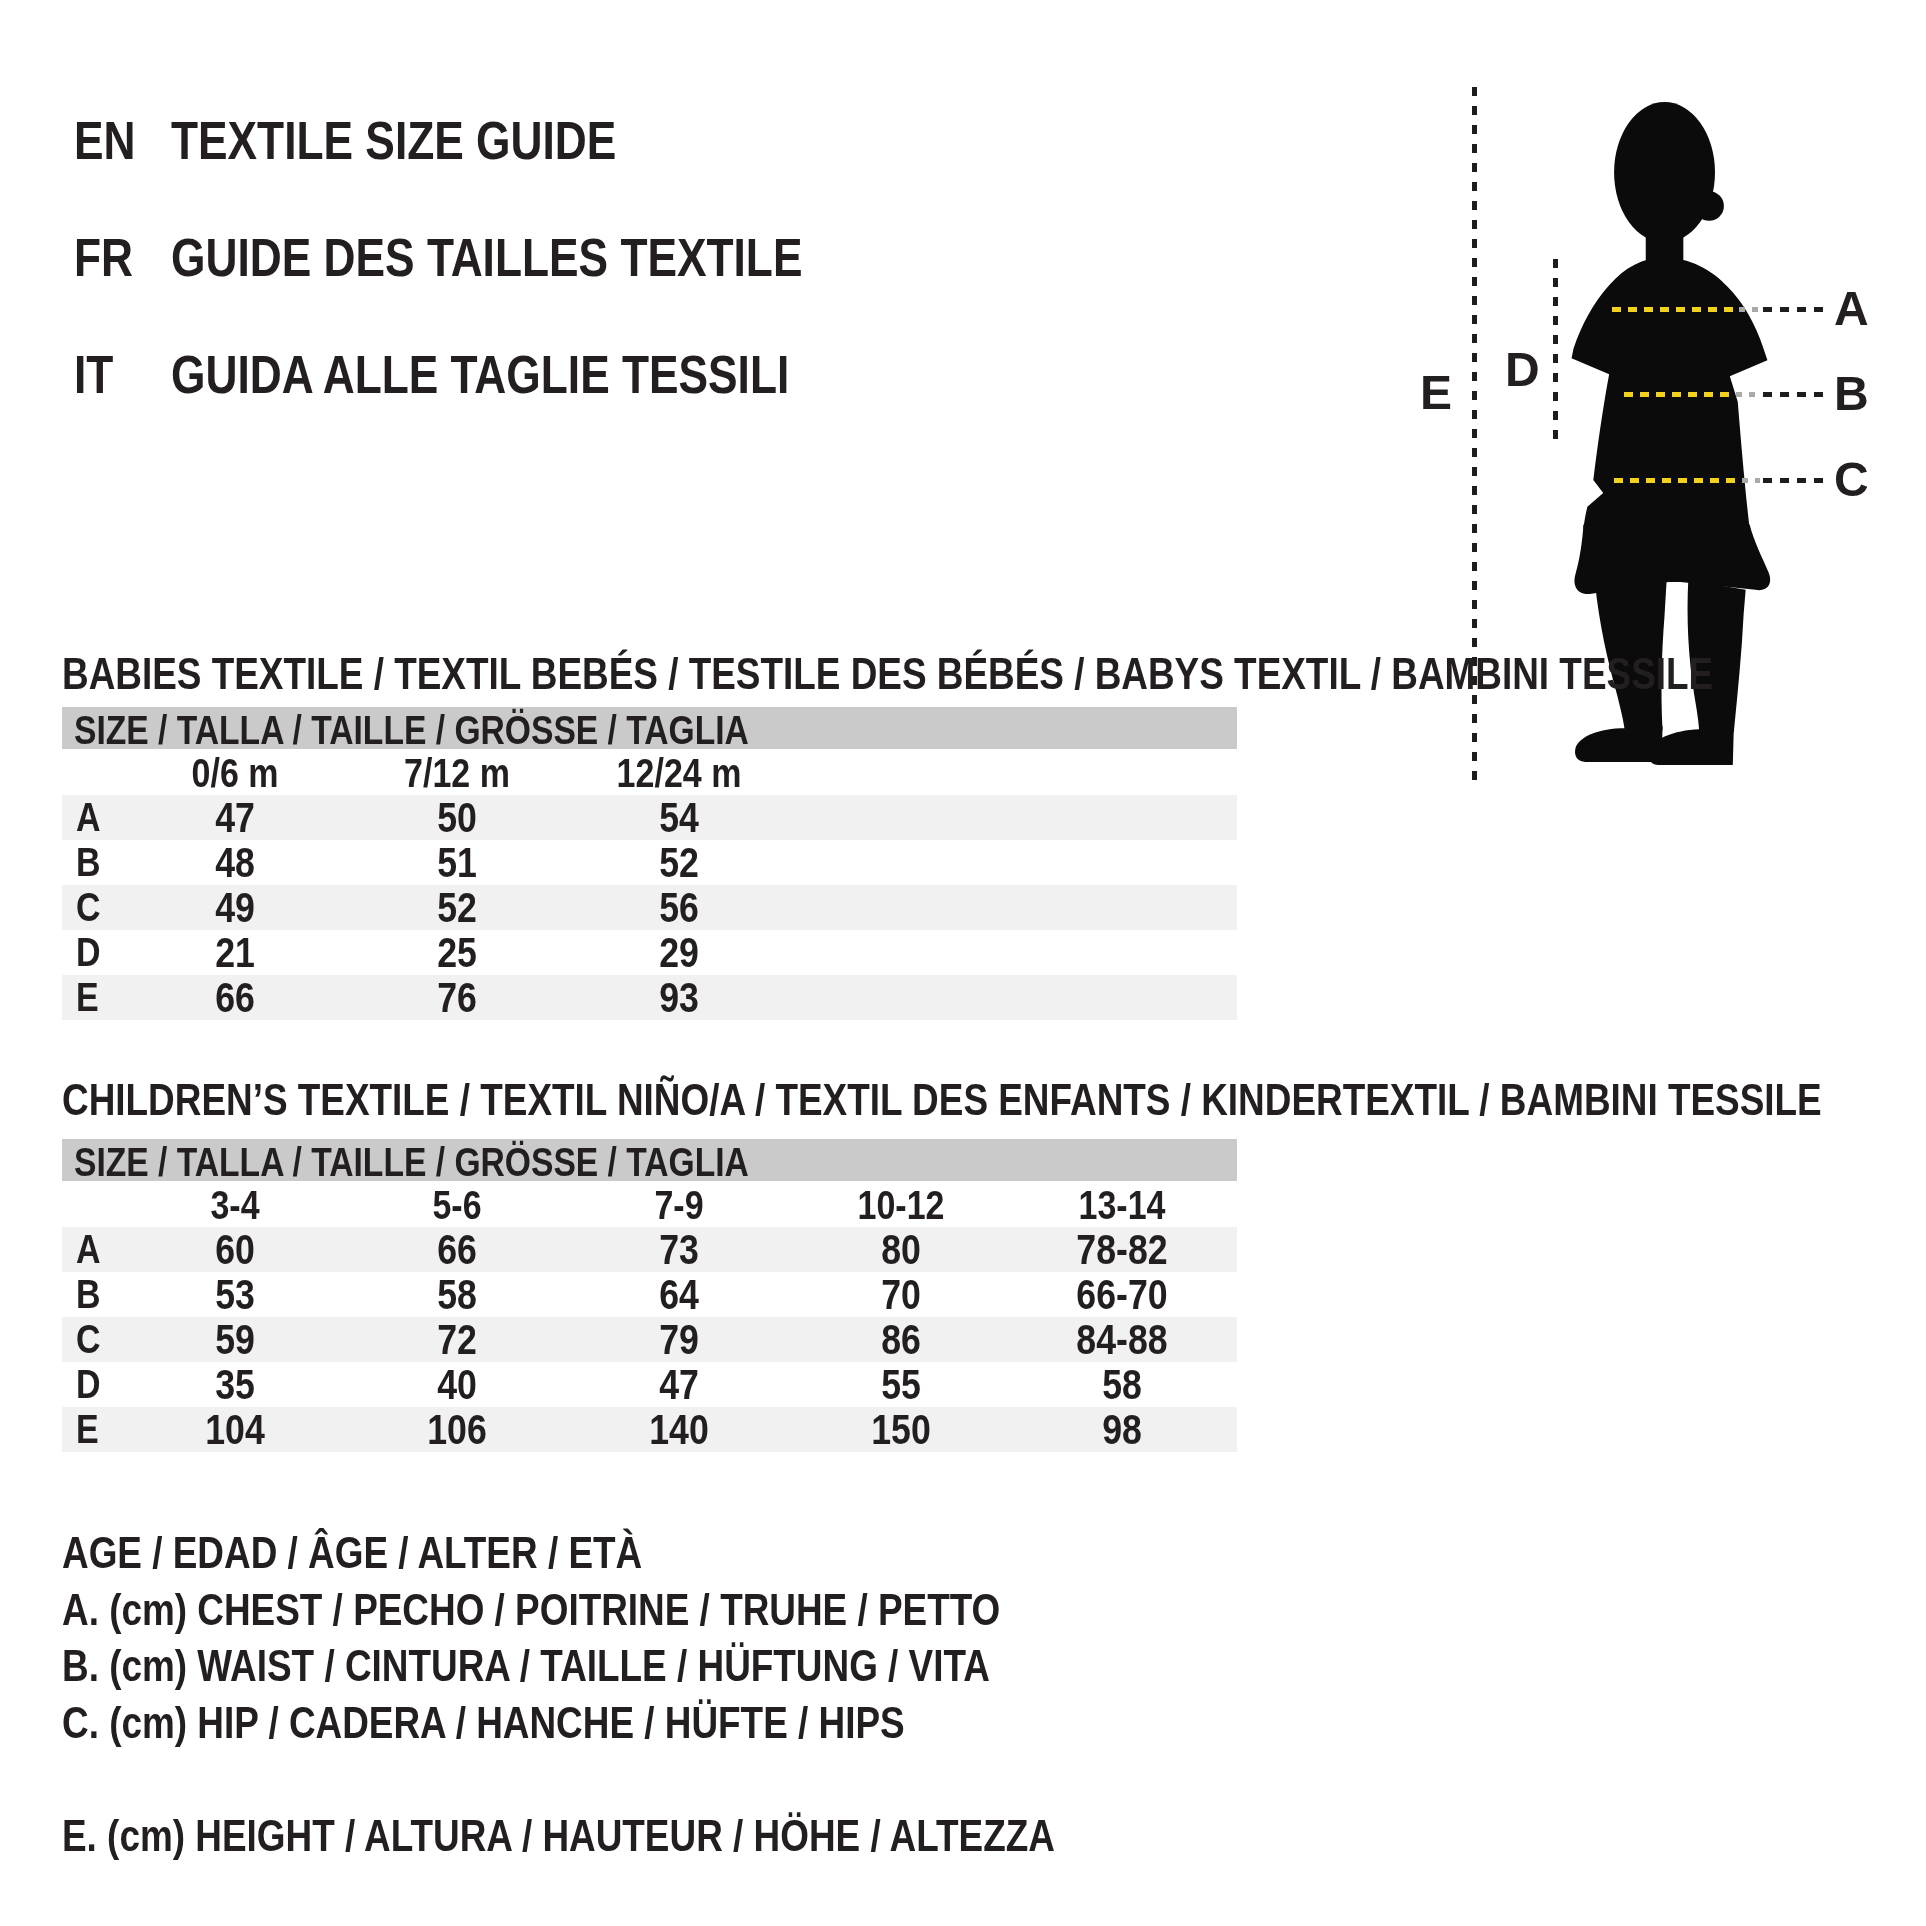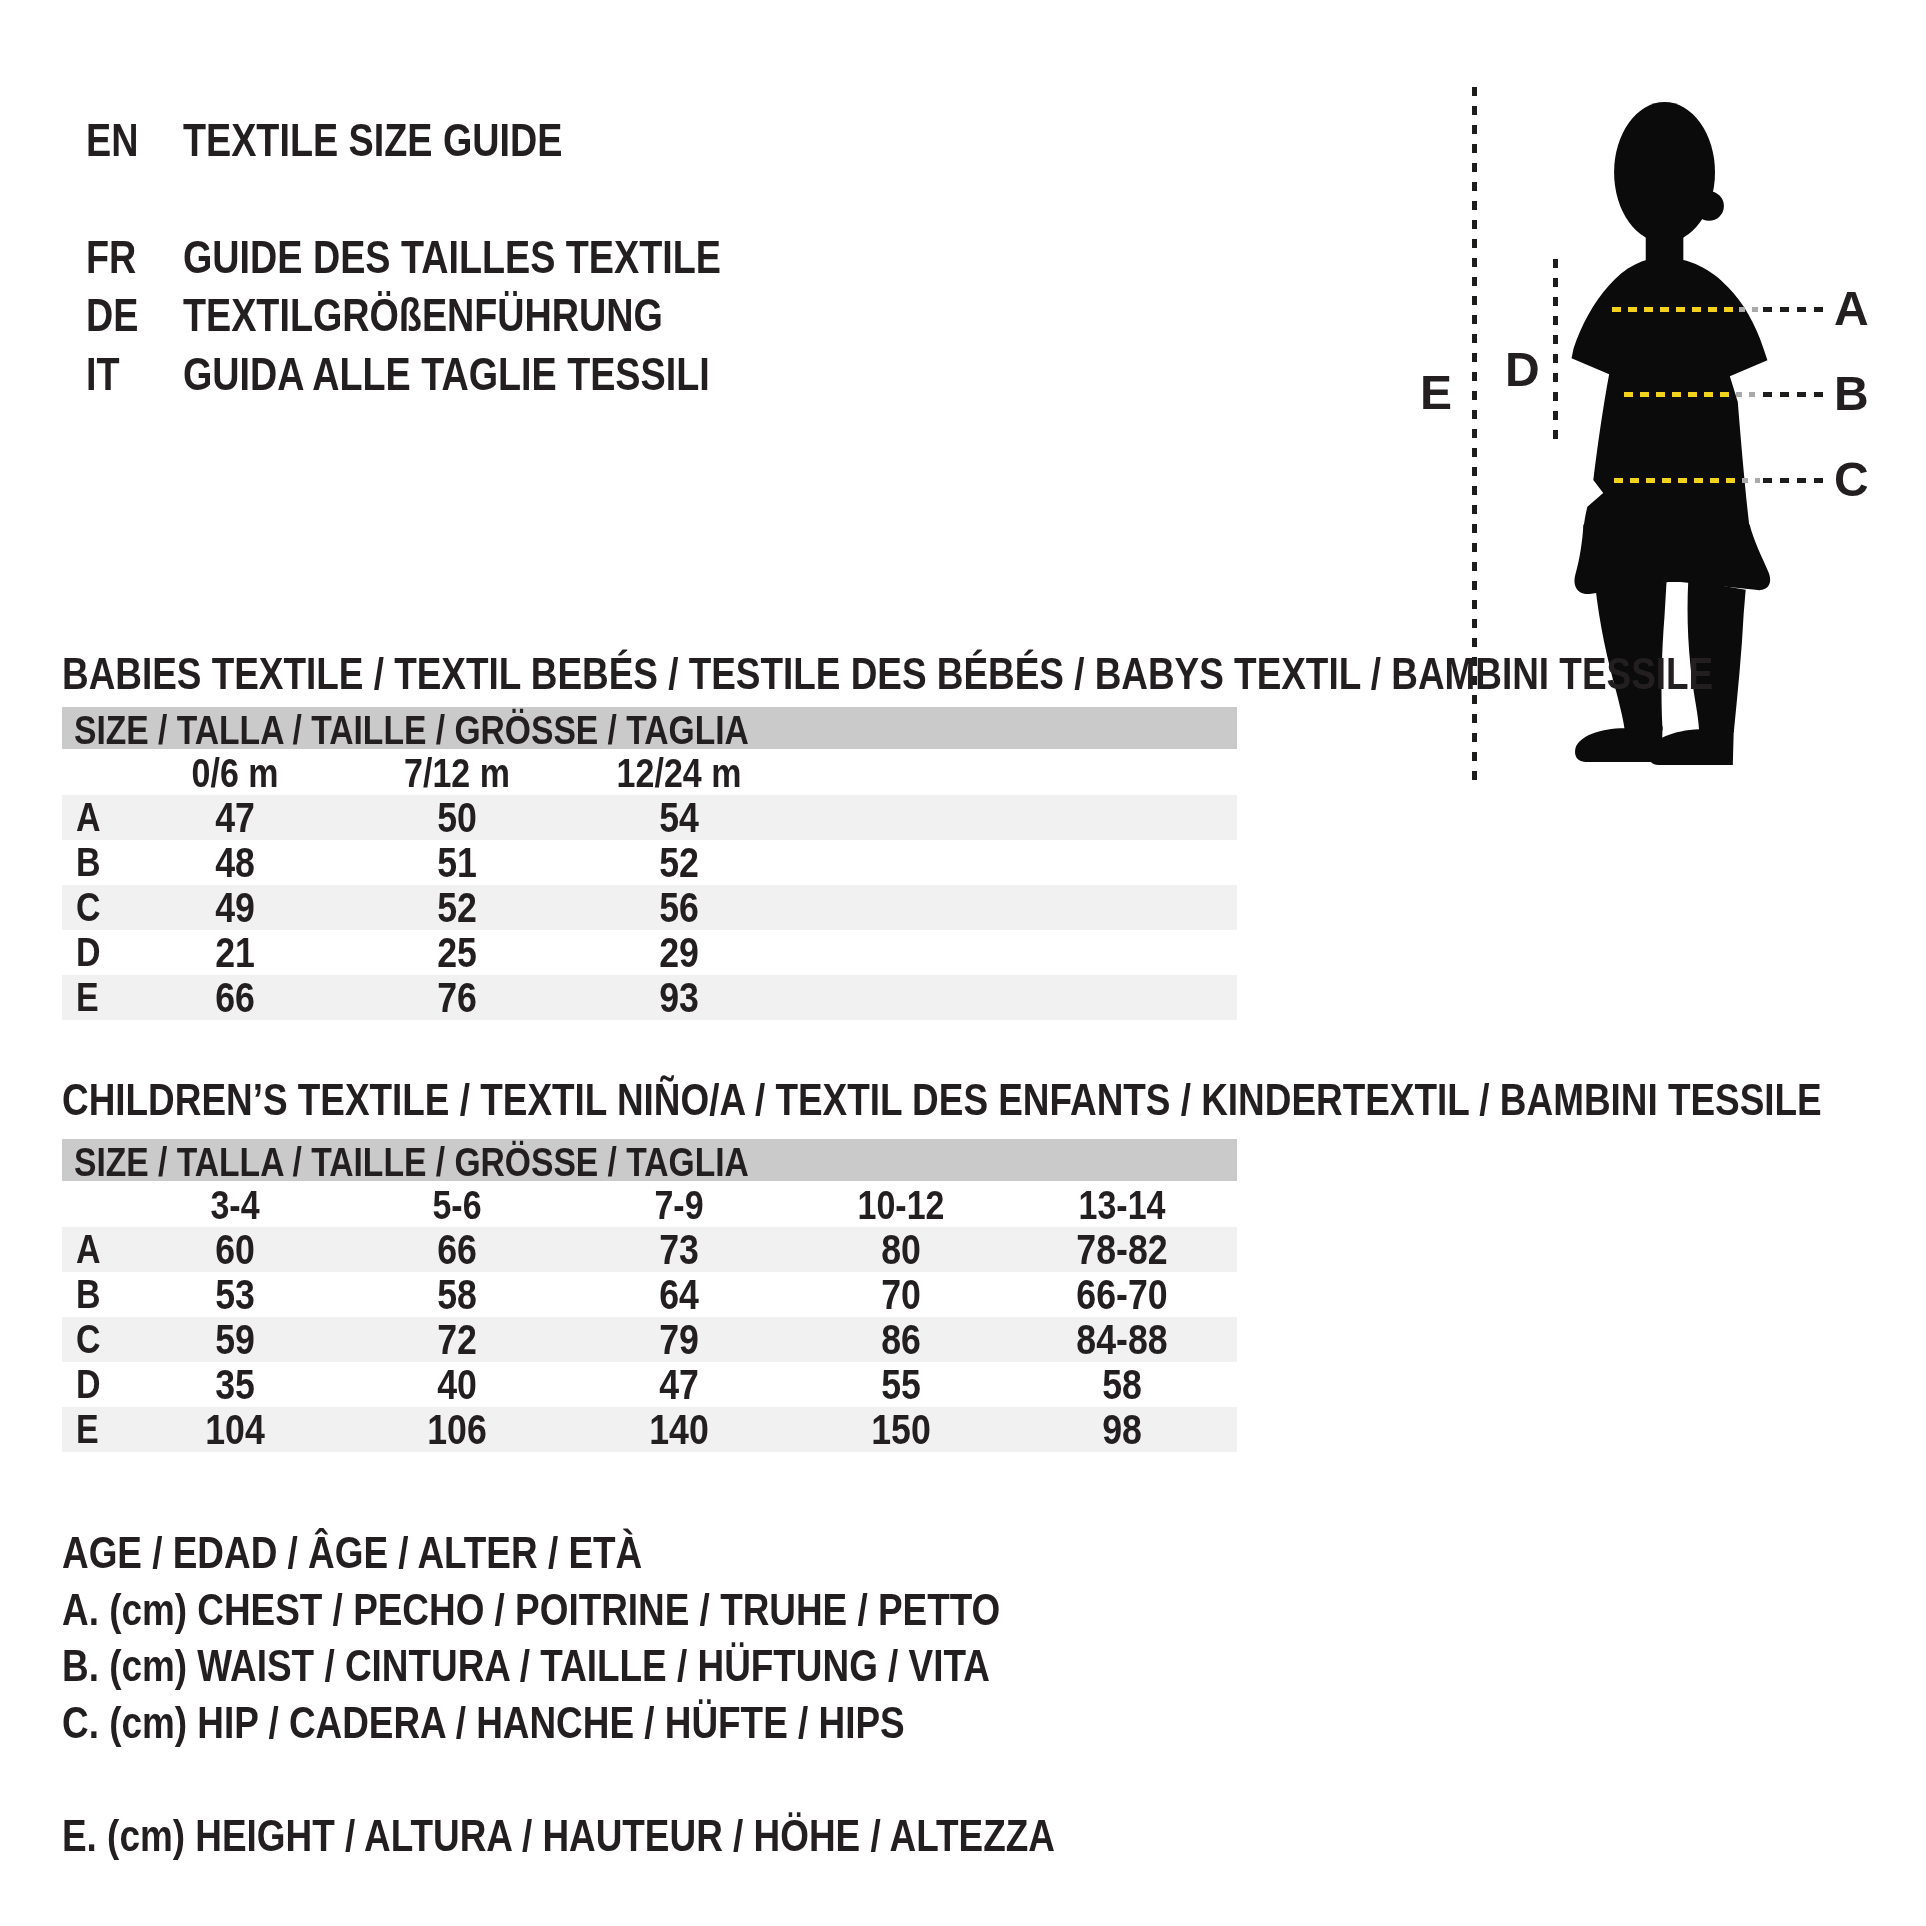--- a/index.html
+++ b/index.html
@@ -2,21 +2,21 @@
 <html><head>
 <meta charset="utf-8">
 <style>
   html,body{margin:0;padding:0;background:#fff;}
   #page{position:relative;width:1927px;height:1927px;background:#fff;overflow:hidden;
         font-family:"Liberation Sans","DejaVu Sans",sans-serif;color:#231f20;font-weight:700;}
 
   .cond{display:inline-block;transform:scaleX(.82);transform-origin:0 50%;white-space:nowrap;}
 
   
-  .lang-row{position:absolute;left:86px;height:58px;width:1386px;font-size:46px;line-height:58px;}
+  .lang-row{position:absolute;left:74px;height:58px;width:1386px;font-size:54px;line-height:58px;}
   .lang-code{position:absolute;left:0;top:0;}
   .lang-title{position:absolute;left:97px;top:0;}
 
   
   .sec-title{position:absolute;left:62px;font-size:45px;line-height:51px;}
 
   
   .tbl{position:absolute;left:62px;width:1175px;}
   .size-bar{height:42px;background:#cacaca;position:relative;}
   .size-bar .cond{position:absolute;left:12px;top:0;font-size:41px;line-height:46px;}
@@ -43,24 +43,20 @@
 
 <div id="page">
 
   <div class="lang-row" style="top:111px">
     <span class="lang-code cond">EN</span>
     <span class="lang-title cond">TEXTILE SIZE GUIDE</span>
   </div>
   <div class="lang-row" style="top:228px">
     <span class="lang-code cond">FR</span>
     <span class="lang-title cond">GUIDE DES TAILLES TEXTILE</span>
-  </div>
-  <div class="lang-row" style="top:286px">
-    <span class="lang-code cond">DE</span>
-    <span class="lang-title cond">TEXTILGRÖßENFÜHRUNG</span>
   </div>
   <div class="lang-row" style="top:345px">
     <span class="lang-code cond">IT</span>
     <span class="lang-title cond">GUIDA ALLE TAGLIE TESSILI</span>
   </div>
 
   <svg class="silhouette" viewBox="0 0 280 680">
     <g fill="#0b0b0b">
       <ellipse cx="136" cy="74" rx="51" ry="71"></ellipse>
       <circle cx="181" cy="108" r="15"></circle>

